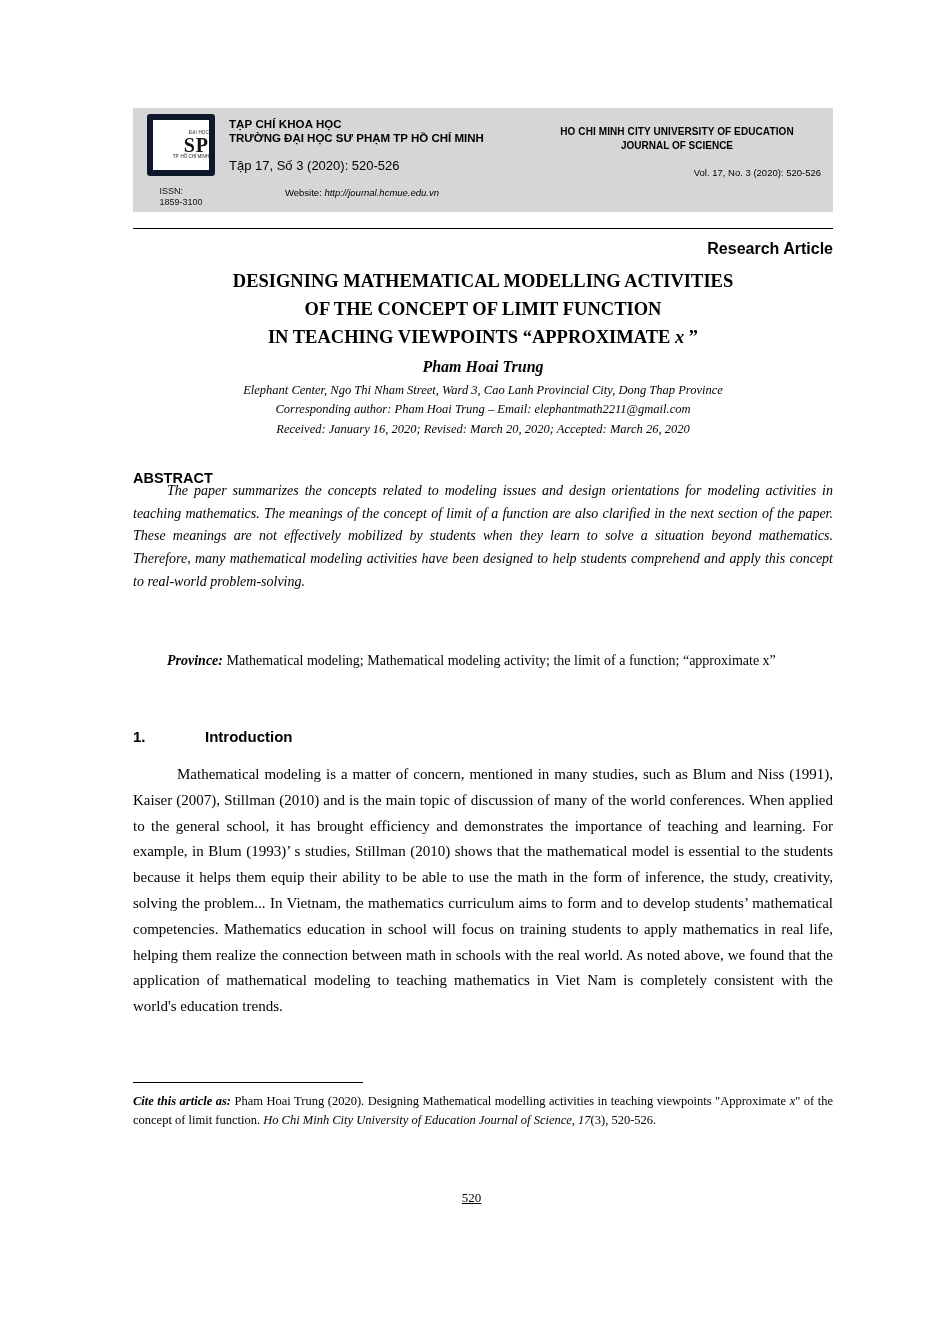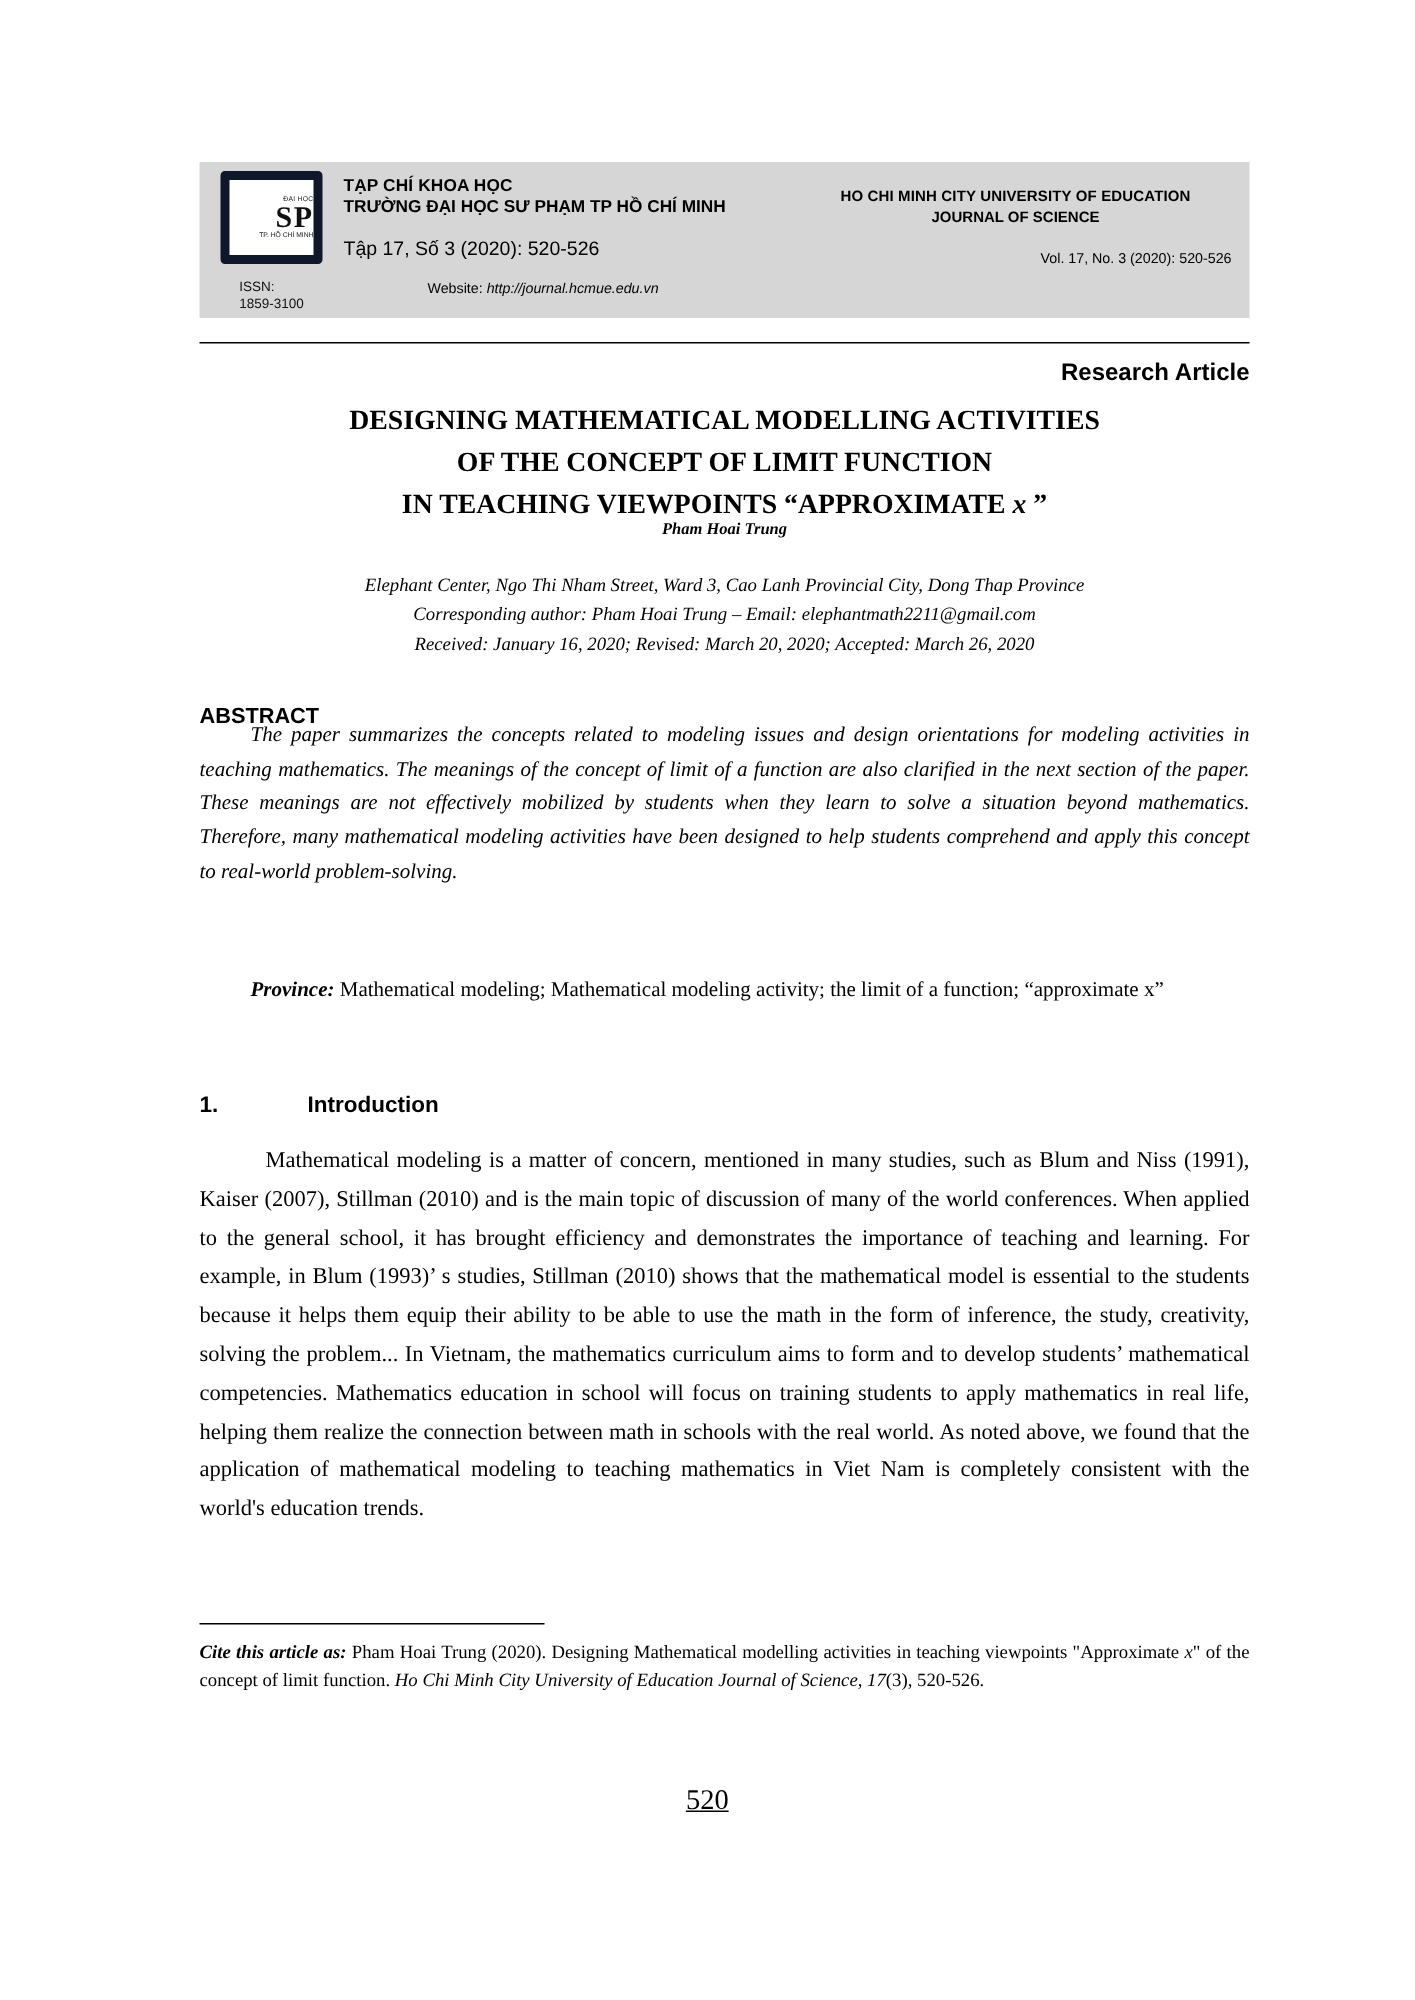--- a/index.html
+++ b/index.html
@@ -148,24 +148,24 @@
     text-align: center;
     font-size: 18.5px;
     font-weight: bold;
     line-height: 1.5;
     font-family: "Liberation Serif", serif;
   }
   .title .ital { font-style: italic; }
   .author {
     position: absolute;
     left: 133px;
-    top: 347px;
-    width: 700px;
-    text-align: center;
-    font-size: 11px;
+    top: 358px;
+    width: 700px;
+    text-align: center;
+    font-size: 16px;
     font-weight: bold;
     font-style: italic;
   }
   .affil {
     position: absolute;
     left: 133px;
     top: 381px;
     width: 700px;
     text-align: center;
     font-size: 12.5px;
@@ -248,21 +248,21 @@
     text-align: justify;
   }
   .footnote b { font-style: italic; }
   .footnote i { font-style: italic; }
   .pageno {
     position: absolute;
     left: 0;
     top: 1190px;
     width: 943px;
     text-align: center;
-    font-size: 19px;
+    font-size: 13px;
     text-decoration: underline;
   }
 </style>
 </head>
 <body>
 
 <div class="page">
 
   <div class="masthead">
     <div class="logo-box">

